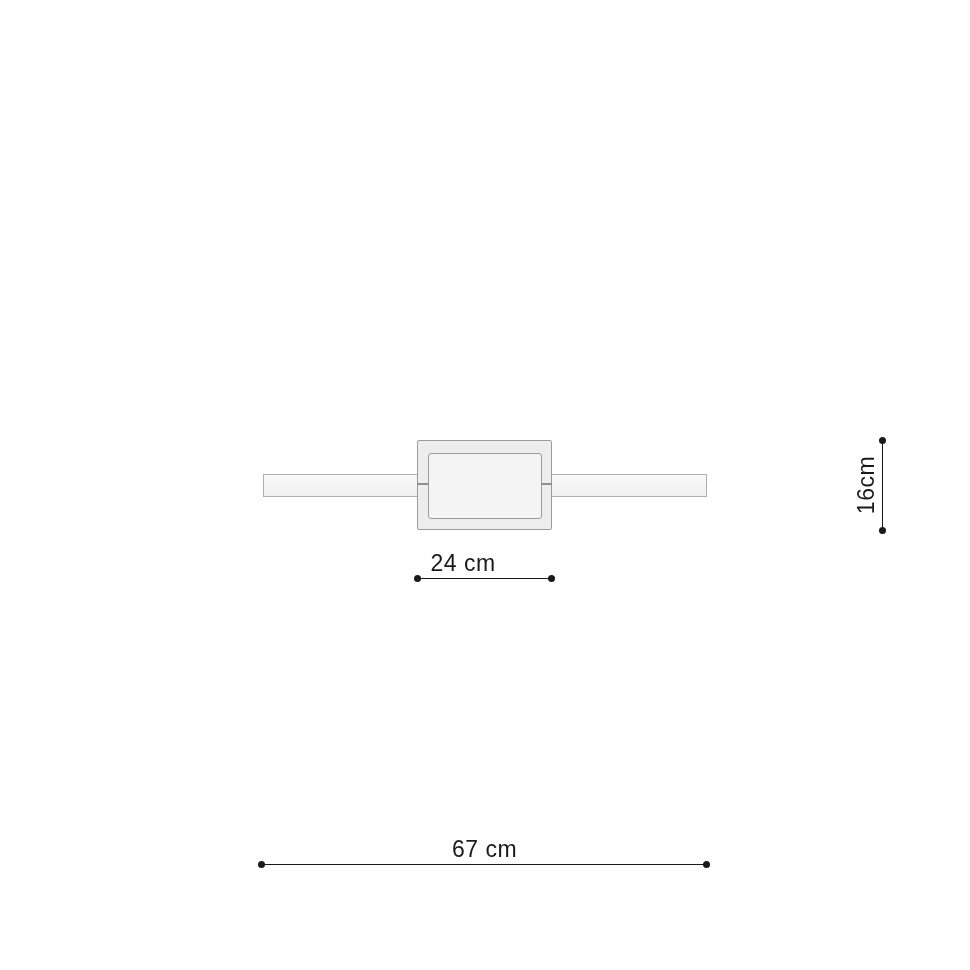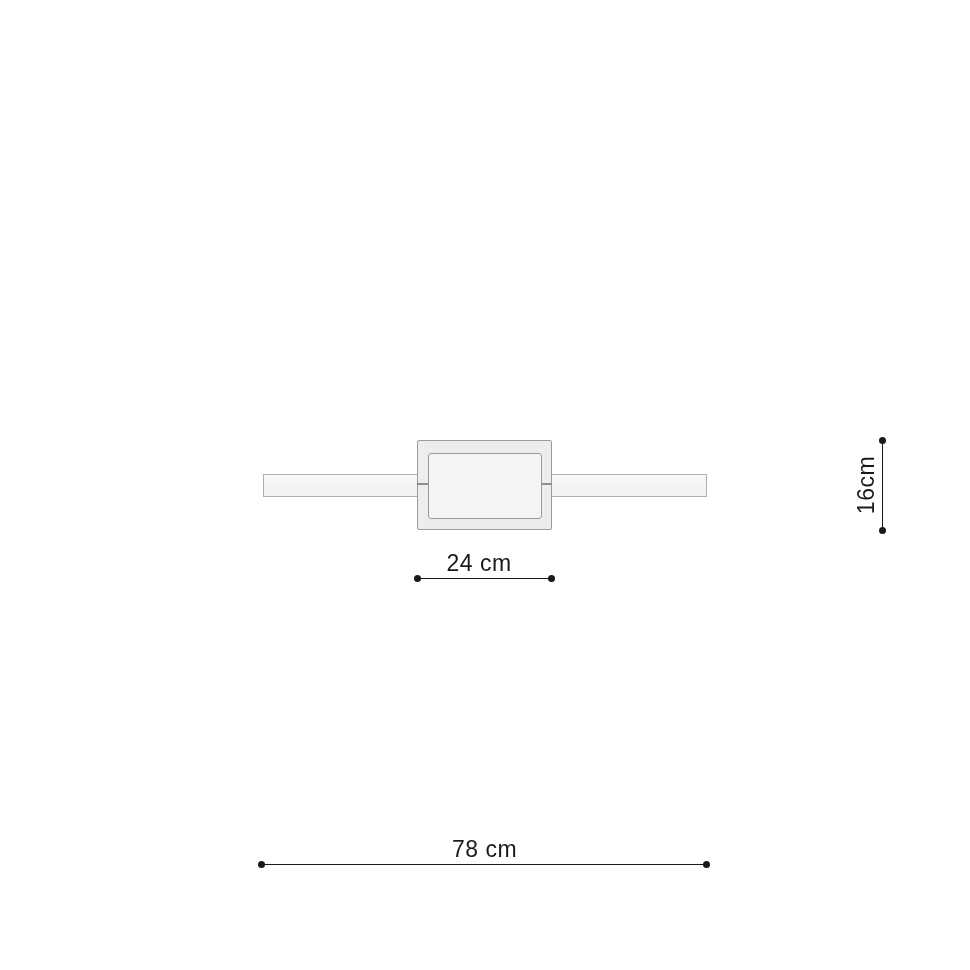--- a/index.html
+++ b/index.html
@@ -77,25 +77,25 @@
 
   <div class="bar"></div>
   <div class="canopy"></div>
   <div class="seam left"></div>
   <div class="seam right"></div>
   <div class="panel"></div>
 
   <div class="dim-line-h" style="left:418px;top:578px;width:134px;"></div>
   <div class="dot" style="left:414px;top:575px;"></div>
   <div class="dot" style="left:548px;top:575px;"></div>
-  <div class="dim-label" style="left:412px;top:550px;width:134px;">24 cm</div>
+  <div class="dim-label" style="left:396px;top:550px;width:134px;">24 cm</div>
 
   <div class="dim-line-v" style="left:882px;top:440px;height:90px;"></div>
   <div class="dot" style="left:879px;top:437px;"></div>
   <div class="dot" style="left:879px;top:527px;"></div>
   <div class="dim-label vertical" style="left:821px;top:473px;width:90px;height:24px;line-height:24px;">16cm</div>
 
   <div class="dim-line-h" style="left:262px;top:864px;width:445px;"></div>
   <div class="dot" style="left:258px;top:861px;"></div>
   <div class="dot" style="left:703px;top:861px;"></div>
-  <div class="dim-label" style="left:262px;top:836px;width:445px;">78 cm</div>
+  <div class="dim-label" style="left:262px;top:836px;width:445px;">67 cm</div>
 
 </div>
 
 </body></html>

